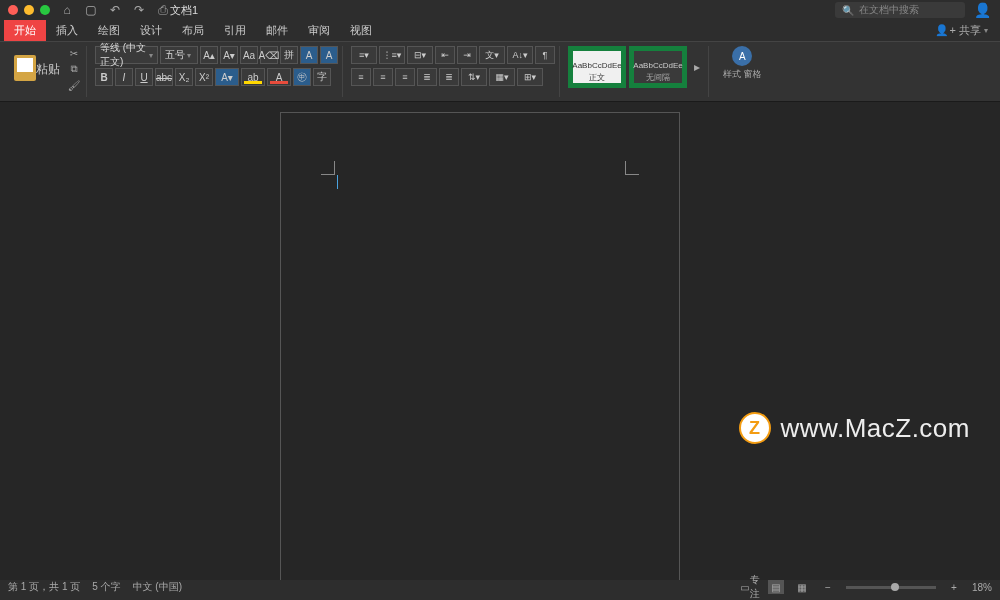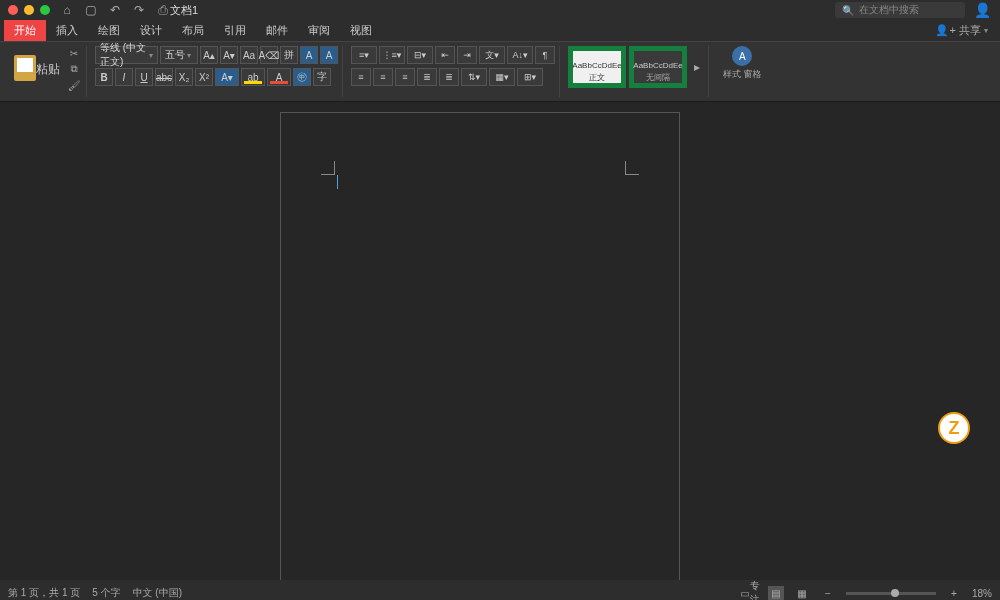--- a/index.html
+++ b/index.html
@@ -77,21 +77,21 @@
 .crop-tl { top: 48px; left: 40px; border-right: 1px solid #888; border-bottom: 1px solid #888; }
 .crop-tr { top: 48px; right: 40px; border-left: 1px solid #888; border-bottom: 1px solid #888; }
 .cursor-caret { position: absolute; top: 62px; left: 56px; width: 1px; height: 14px; background: #4aa3df; }
 
 
 .watermark { position: absolute; right: 30px; top: 310px; display: flex; align-items: center; gap: 10px; pointer-events: none; }
 .wm-badge { width: 32px; height: 32px; border-radius: 50%; background: #fff; border: 2px solid #f39c12; display: flex; align-items: center; justify-content: center; color: #f39c12; font-weight: bold; font-size: 18px; }
 .wm-text { color: #ededed; font-size: 26px; font-weight: 300; letter-spacing: 0.5px; }
 
 
-.statusbar { position: absolute; bottom: 0; left: 0; right: 0; height: 20px; background: #2d2d2d; display: flex; align-items: flex-end; padding: 0 8px; font-size: 10px; color: #aaa; gap: 12px; }
+.statusbar { position: absolute; bottom: 0; left: 0; right: 0; height: 20px; background: #2d2d2d; display: flex; align-items: flex-start; padding: 0 8px; font-size: 10px; color: #aaa; gap: 12px; }
 .sb-right { margin-left: auto; display: flex; align-items: center; gap: 10px; }
 .sb-icon { width: 16px; height: 14px; display: flex; align-items: center; justify-content: center; cursor: pointer; color: #aaa; font-size: 10px; }
 .sb-icon.active { background: #555; }
 .zoom-slider { width: 90px; height: 3px; background: #555; position: relative; }
 .zoom-thumb { position: absolute; width: 8px; height: 8px; background: #aaa; border-radius: 50%; top: -3px; left: 50%; }
 </style>
 </head>
 <body>
 
 <div class="titlebar">
@@ -240,20 +240,21 @@
 </div>
 
 <div class="doc-area">
   <div class="page">
     <div class="crop-tl"></div>
     <div class="crop-tr"></div>
     <div class="cursor-caret"></div>
   </div>
   <div class="watermark">
     <div class="wm-badge">Z</div>
+    <div class="wm-text">www.MacZ.com</div>
   </div>
 </div>
 
 <div class="statusbar">
   <span>第 1 页，共 1 页</span>
   <span>5 个字</span>
   <span>中文 (中国)</span>
   <div class="sb-right">
     <div class="sb-icon">▭ <span>专注</span></div>
     <div class="sb-icon active">▤</div>

